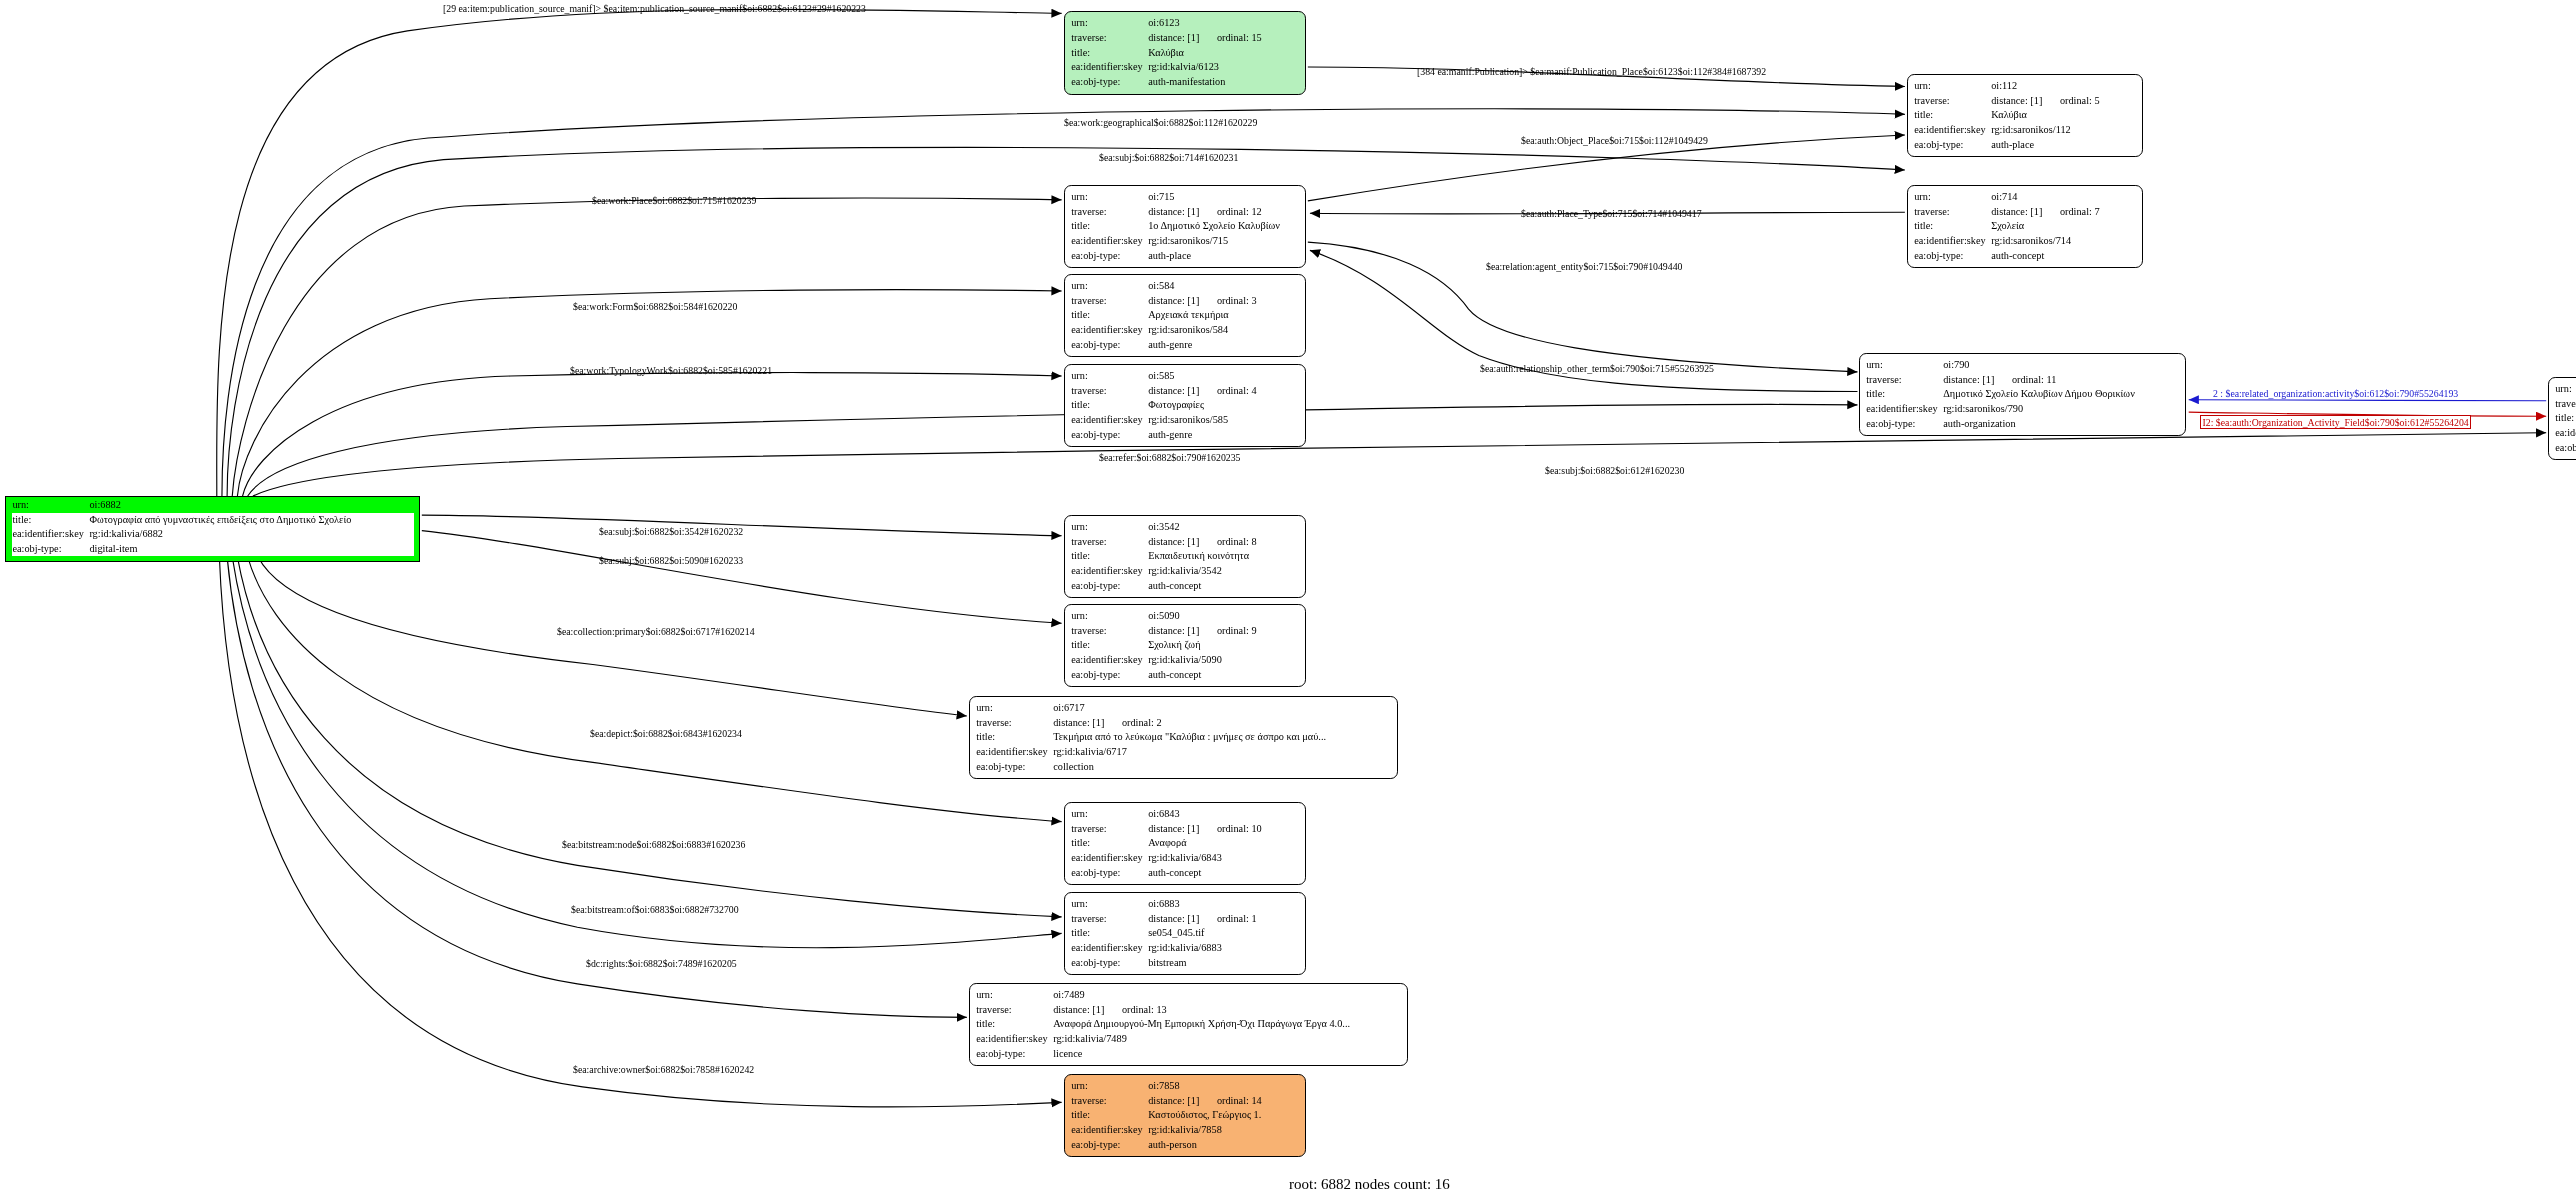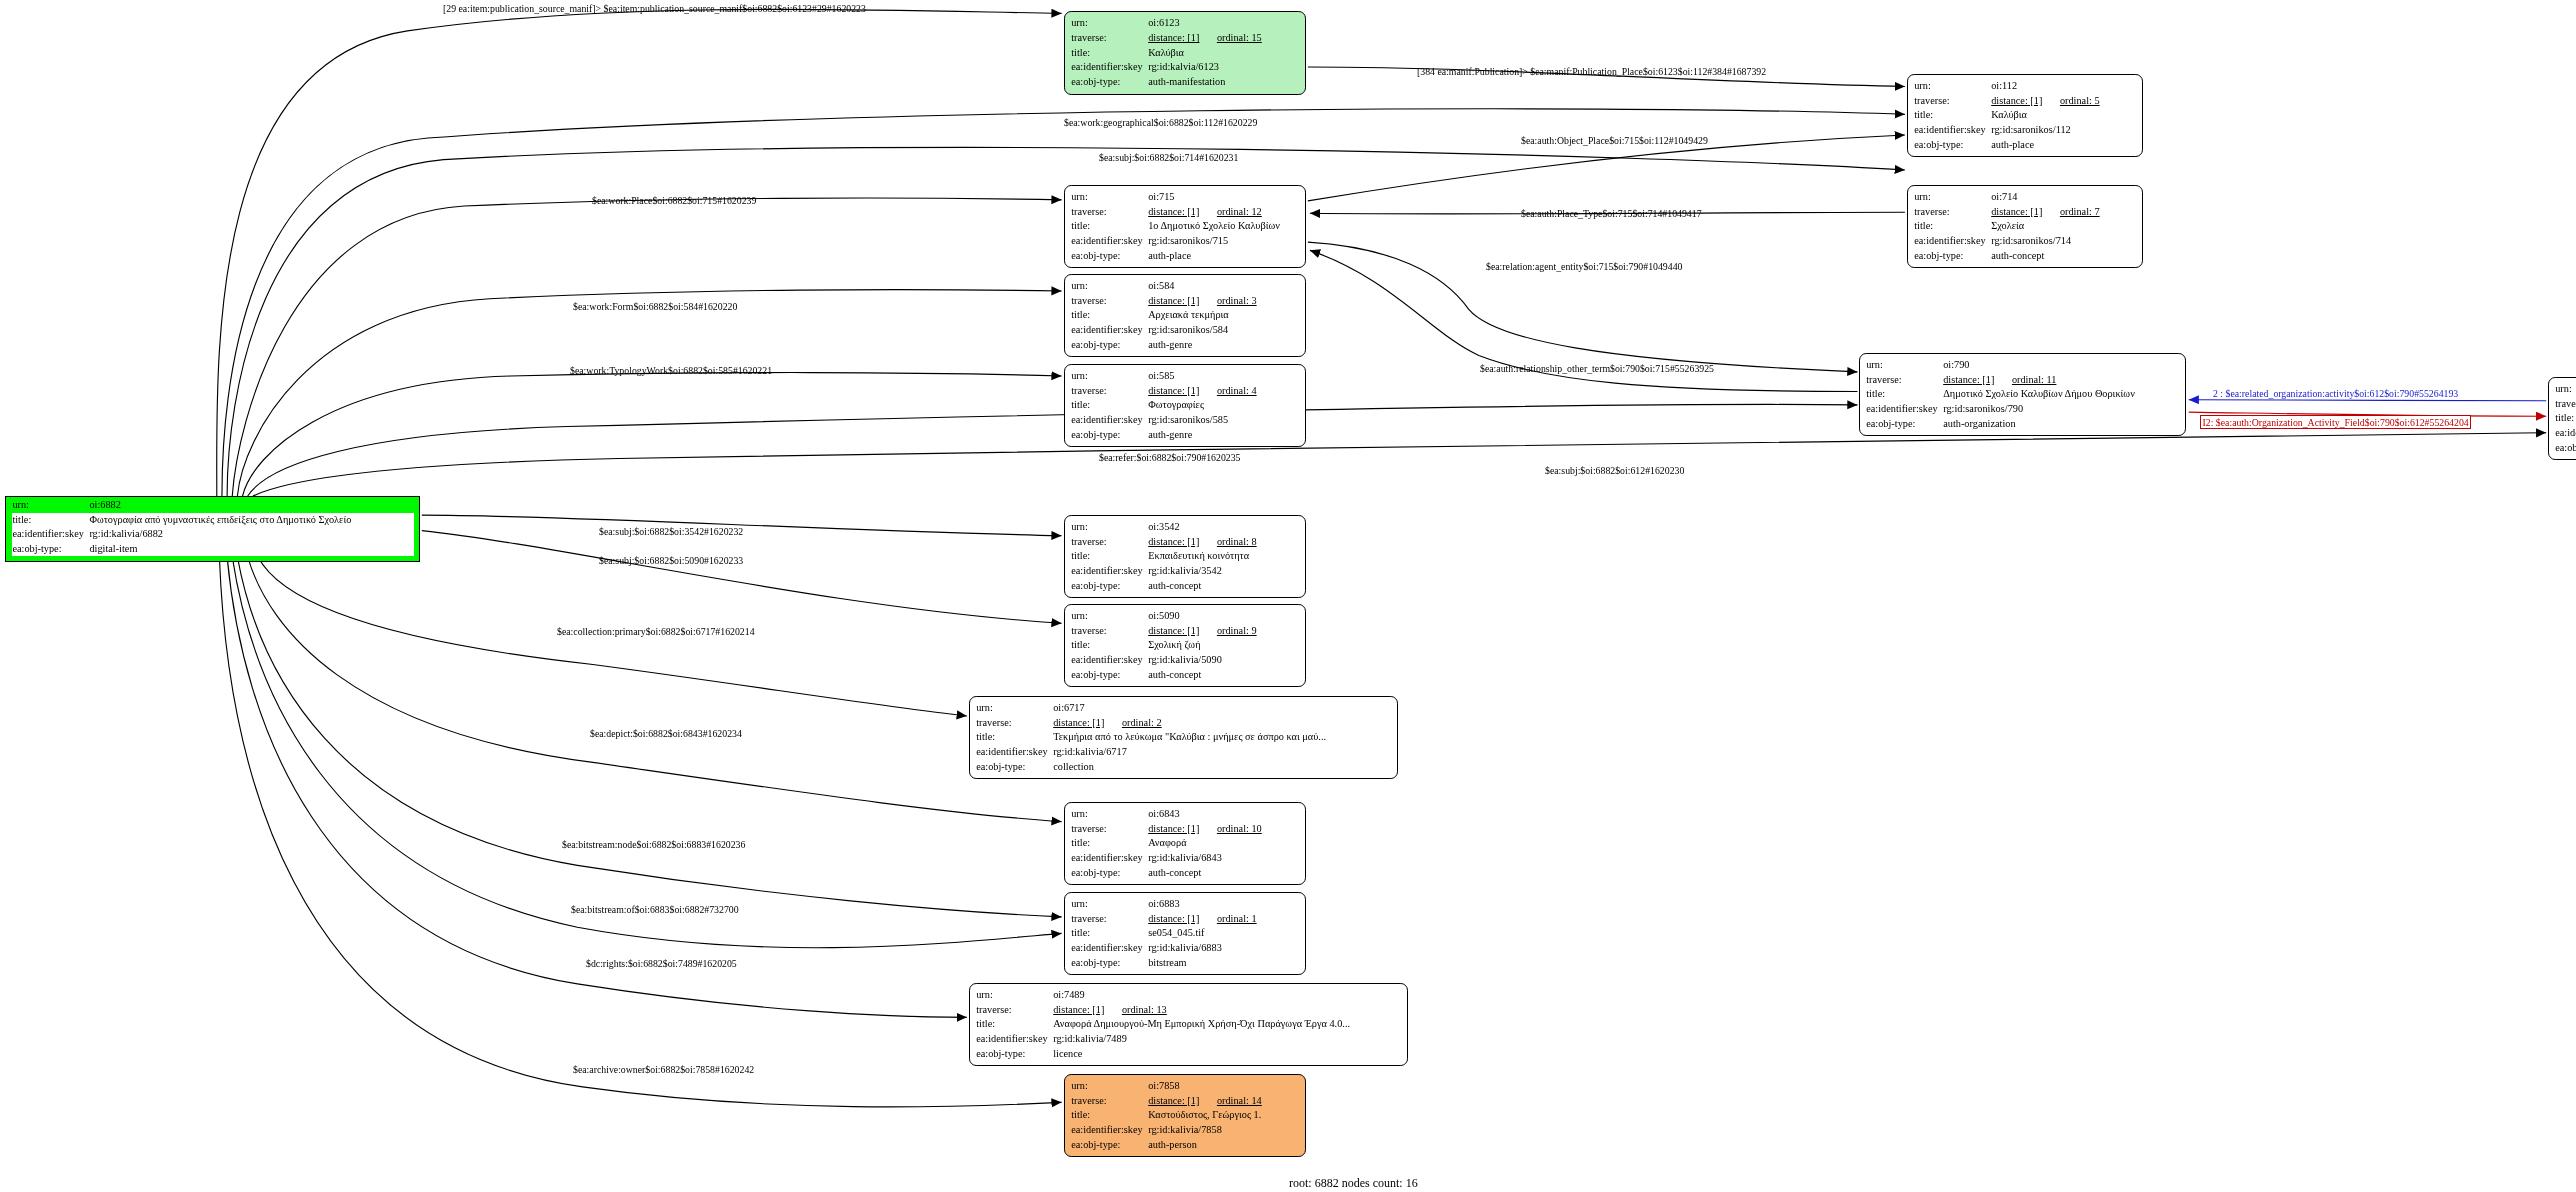--- a/index.html
+++ b/index.html
@@ -56,42 +56,41 @@
     overflow: hidden;
     text-overflow: ellipsis;
     white-space: nowrap;
   }
   .node .v.multi {
     display: flex;
     gap: 17.5px;
   }
   .node .v .sub {
     white-space: nowrap;
-    text-decoration: underline;
   }
   .edge-label {
     position: absolute;
     font-family: "Liberation Serif", serif;
     font-size: 9.8px;
     color: #000000;
     white-space: nowrap;
     background: transparent;
   }
   .edge-label.red {
     color: #c00000;
     border: 0.5px solid #c00000;
     padding: 0.5px 1.5px;
     background: #ffffff;
   }
   .edge-label.blue {
     color: #1a1ad0;
   }
   .footer-label {
     position: absolute;
-    font-size: 12px;
+    font-size: 15px;
     color: #000000;
     white-space: nowrap;
   }
 </style>
 </head>
 <body>
 
 <div id="canvas">
 
   <svg id="edges" viewBox="0 0 5395 2314">

